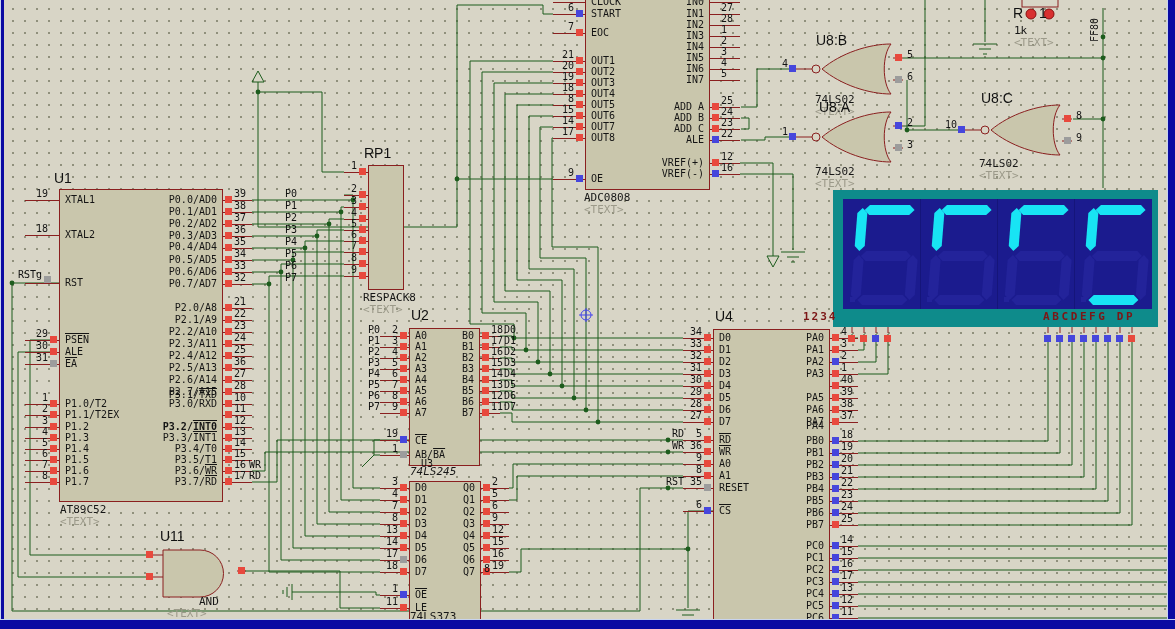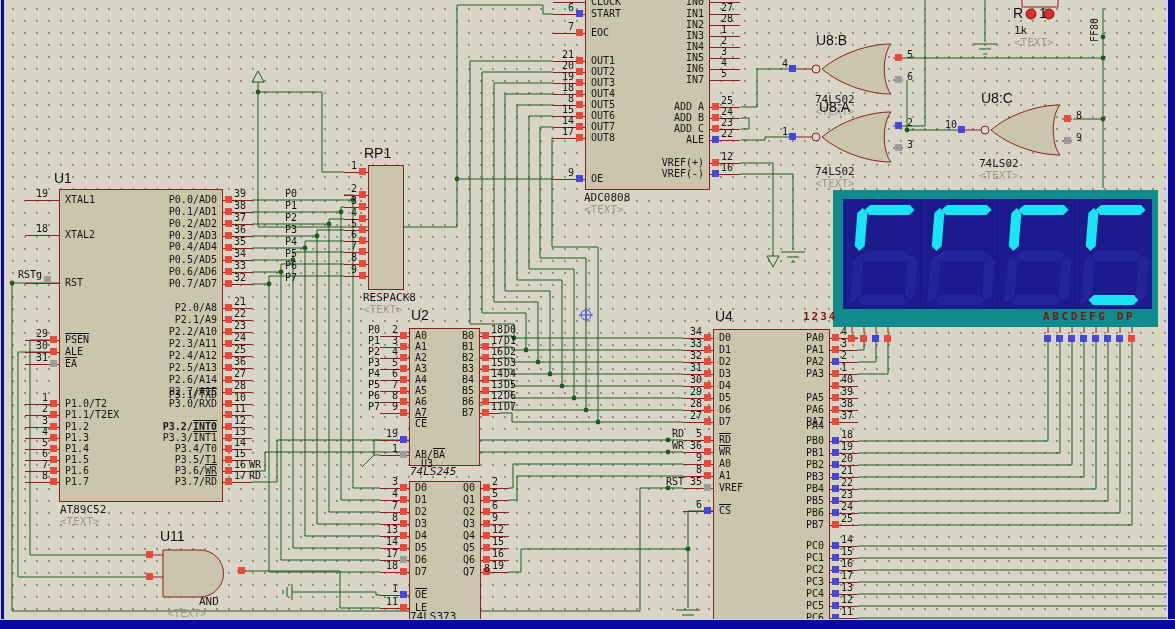--- a/index.html
+++ b/index.html
@@ -562,21 +562,21 @@
       <div class="t " style="left: 415px; top: 397px;"><span>A6</span></div>
       <div class="t lbl" style="right: 795px; top: 391px;">P6</div>
       <div class="stub" style="left: 380px; top: 413px; width: 29px;"></div>
       <div class="sq" style="left: 400px; top: 409px; background: rgb(232, 73, 61);"></div>
       <div class="t " style="right: 777px; top: 402px;">9</div>
       <div class="t " style="left: 415px; top: 408px;"><span>A7</span></div>
       <div class="t lbl" style="right: 795px; top: 402px;">P7</div>
       <div class="stub" style="left: 380px; top: 440px; width: 29px;"></div>
       <div class="sq" style="left: 400px; top: 436px; background: rgb(70, 70, 220);"></div>
       <div class="t " style="right: 777px; top: 429px;">19</div>
-      <div class="t " style="left: 415px; top: 419px;"><span></span><span class="ov">CE</span></div>
+      <div class="t " style="left: 415px; top: 436px;"><span></span><span class="ov">CE</span></div>
       <div class="stub" style="left: 380px; top: 455px; width: 29px;"></div>
       <div class="sq" style="left: 400px; top: 451px; background: rgb(156, 156, 156);"></div>
       <div class="t " style="right: 777px; top: 444px;">1</div>
       <div class="t " style="left: 415px; top: 450px;"><span>AB/</span><span class="ov">BA</span></div>
       <div class="stub" style="left: 480px; top: 336px; width: 20px;"></div>
       <div class="sq" style="left: 482px; top: 332px; background: rgb(232, 73, 61);"></div>
       <div class="t " style="left: 491px; top: 325px;">18</div>
       <div class="t " style="right: 701px; top: 331px;"><span>B0</span></div>
       <div class="t lbl" style="left: 504px; top: 325px;">D0</div>
       <div class="stub" style="left: 480px; top: 347px; width: 20px;"></div>
@@ -736,21 +736,21 @@
       <div class="sq" style="left: 704px; top: 460px; background: rgb(232, 73, 61);"></div>
       <div class="t " style="right: 473px; top: 453px;">9</div>
       <div class="t " style="left: 719px; top: 459px;"><span>A0</span></div>
       <div class="stub" style="left: 683px; top: 476px; width: 30px;"></div>
       <div class="sq" style="left: 704px; top: 472px; background: rgb(232, 73, 61);"></div>
       <div class="t " style="right: 473px; top: 465px;">8</div>
       <div class="t " style="left: 719px; top: 471px;"><span>A1</span></div>
       <div class="stub" style="left: 683px; top: 488px; width: 30px;"></div>
       <div class="sq" style="left: 704px; top: 484px; background: rgb(156, 156, 156);"></div>
       <div class="t " style="right: 473px; top: 477px;">35</div>
-      <div class="t " style="left: 719px; top: 483px;"><span>VREF</span></div>
+      <div class="t " style="left: 719px; top: 483px;"><span>RESET</span></div>
       <div class="t lbl" style="right: 491px; top: 477px;">RST</div>
       <div class="stub" style="left: 683px; top: 511px; width: 30px;"></div>
       <div class="sq" style="left: 704px; top: 507px; background: rgb(70, 70, 220);"></div>
       <div class="t " style="right: 473px; top: 500px;">6</div>
       <div class="t " style="left: 719px; top: 506px;"><span></span><span class="ov">CS</span></div>
       <div class="stub" style="left: 830px; top: 338px; width: 28px;"></div>
       <div class="sq" style="left: 832px; top: 334px; background: rgb(232, 73, 61);"></div>
       <div class="t " style="left: 841px; top: 327px;">4</div>
       <div class="t " style="right: 351px; top: 333px;"><span>PA0</span></div>
       <div class="stub" style="left: 830px; top: 350px; width: 28px;"></div>

